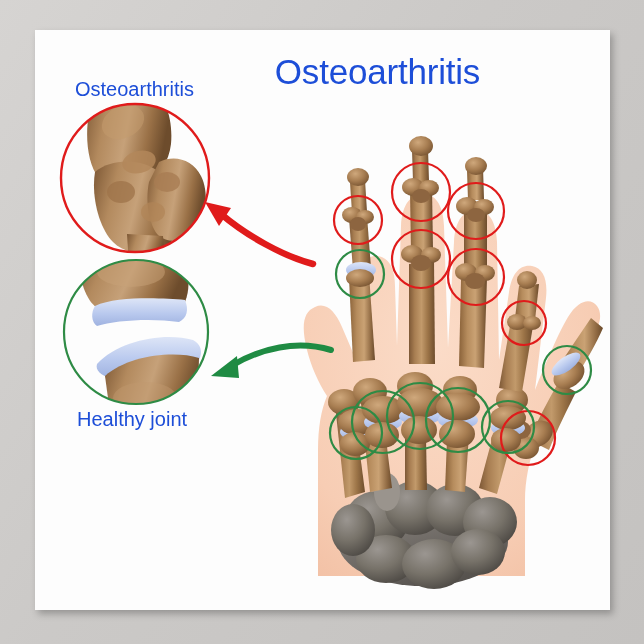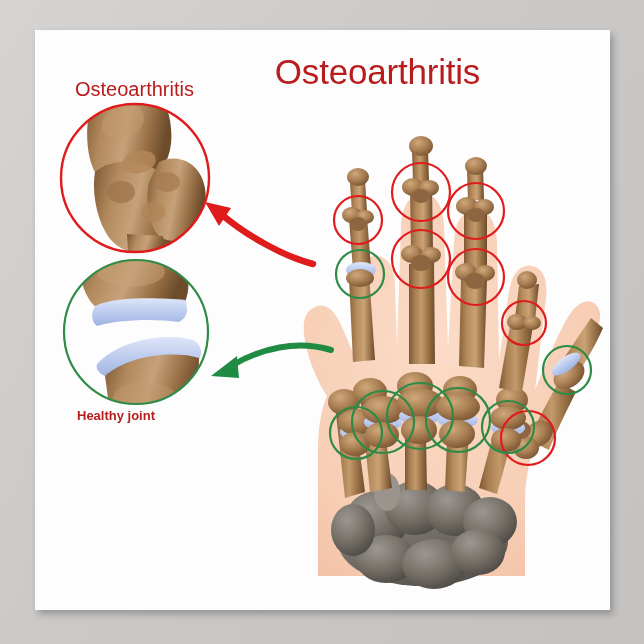--- a/index.html
+++ b/index.html
@@ -30,21 +30,21 @@
   #poster-canvas {
     position: absolute;
     inset: 0;
     width: 100%;
     height: 100%;
     display: block;
   }
   
   .txt {
     position: absolute;
-    color: #b91c1c;
+    color: #1d4ed8;
     white-space: nowrap;
     user-select: none;
   }
   #main-title {
     left: 0; right: 0;
     top: 22px;
     text-align: center;
     font-size: 35px;
     font-weight: 400;
     letter-spacing: -0.2px;
@@ -52,22 +52,22 @@
   }
   #inset-oa-label {
     left: 40px;
     top: 48px;
     font-size: 20px;
     font-weight: 400;
   }
   #inset-healthy-label {
     left: 42px;
     top: 378px;
-    font-size: 13px;
-    font-weight: 700;
+    font-size: 20px;
+    font-weight: 400;
   }
 </style>
 </head>
 <body>
 
 <div id="stage">
 
   <div id="poster">
 
     <svg id="poster-canvas" viewBox="0 0 575 580">

